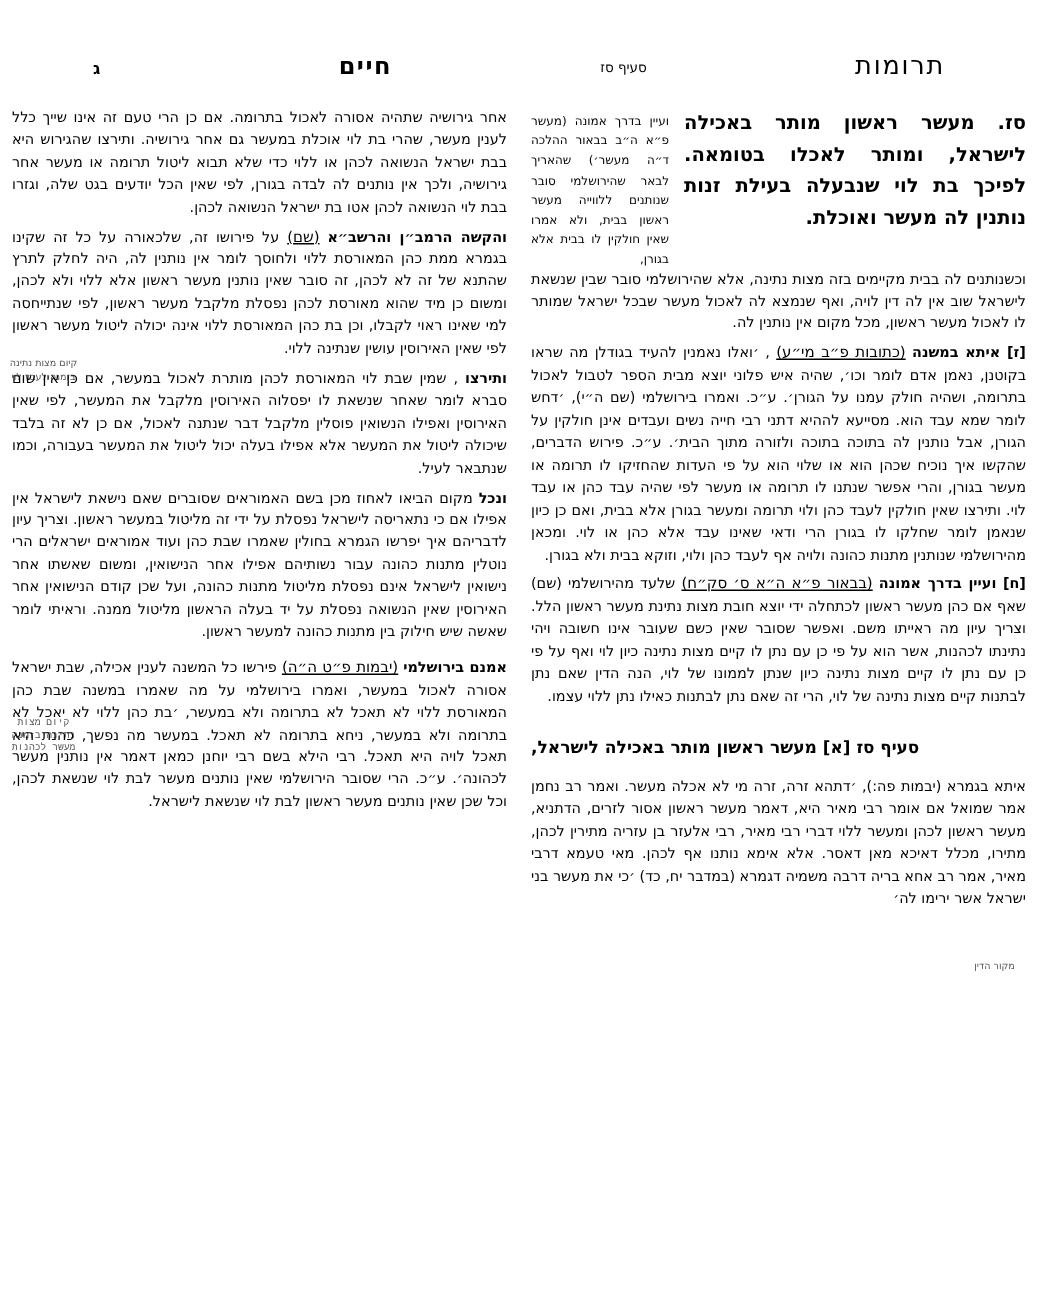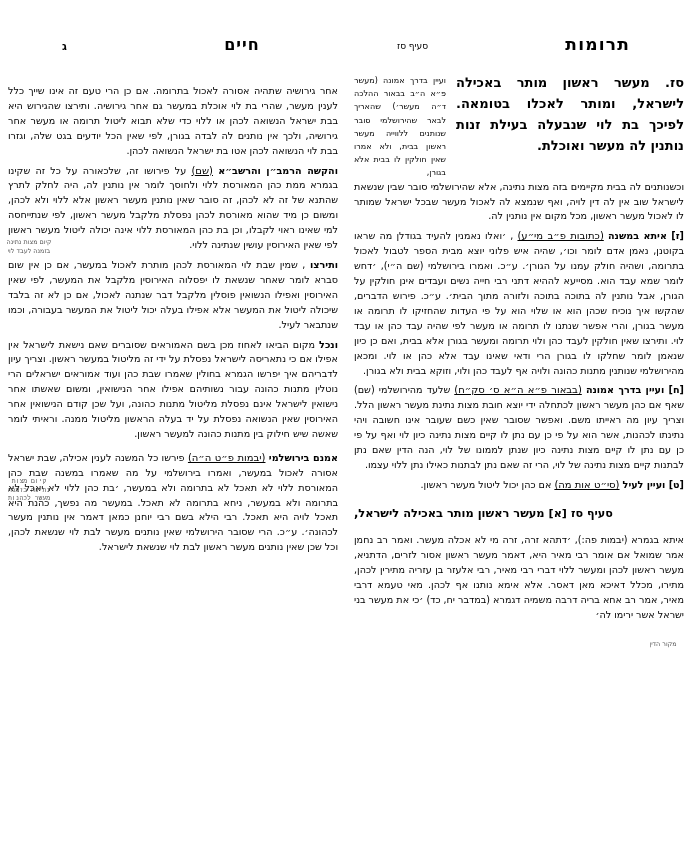--- a/index.html
+++ b/index.html
@@ -24,21 +24,21 @@
     height:28px;
     display:flex;
     flex-direction:row;
     align-items:baseline;
     justify-content:space-between;
     padding:0 62px 0 62px;
     box-sizing:border-box;
   }
   .rh-right{
     font-size:17px;
-    font-weight:700;
+    font-weight:400;
     letter-spacing:1.2px;
   }
   .rh-mid{
     font-size:17px;
     font-weight:700;
     letter-spacing:.6px;
     display:flex;
     align-items:baseline;
     gap:5px;
     white-space:nowrap;
@@ -75,21 +75,20 @@
     box-sizing:border-box;
     position:relative;
   }
   .col-right{
     width:346px;
     padding:0 8px 0 8px;
   }
   .col-left{
     width:346px;
     padding:0 8px 0 8px;
-    margin-top:12px;
   }
 
   .para{
     font-size:9.6px;
     line-height:14.9px;
     text-align:justify;
     text-justify:inter-word;
     margin:0 0 0 0;
     direction:rtl;
     unicode-bidi:isolate;
@@ -201,25 +200,20 @@
       <div class="gap-s"></div>
 
       <p class="para">
         <span class="lead">[ח] ועיין בדרך אמונה</span>
         <span class="src">(בבאור פ״א ה״א ס׳ סק״ח)</span>
         <span> שלעד מהירושלמי (שם) שאף אם כהן מעשר ראשון לכתחלה ידי יוצא חובת מצות נתינת מעשר ראשון הלל. וצריך עיון מה ראייתו משם. ואפשר שסובר שאין כשם שעובר אינו חשובה ויהי נתינתו לכהנות, אשר הוא על פי כן עם נתן לו קיים מצות נתינה כיון לוי ואף על פי כן עם נתן לו קיים מצות נתינה כיון שנתן לממונו של לוי, הנה הדין שאם נתן לבתנות קיים מצות נתינה של לוי, הרי זה שאם נתן לבתנות כאילו נתן ללוי עצמו.</span>
       </p>
 
       <div class="gap-s"></div>
 
-      <p class="para">
-        <span class="lead">[ט] ועיין לעיל</span>
-        <span class="src">(סי״ט אות מה)</span>
-        <span> אם כהן יכול ליטול מעשר ראשון.</span>
-      </p>
 
       <div class="gap-m"></div>
 
       <p class="seif-head">
         <span class="seifnum">סעיף סז</span>
         <span class="seifnum">[א]</span>
         <span>מעשר ראשון מותר באכילה לישראל,</span>
       </p>
 
       <p class="para">

